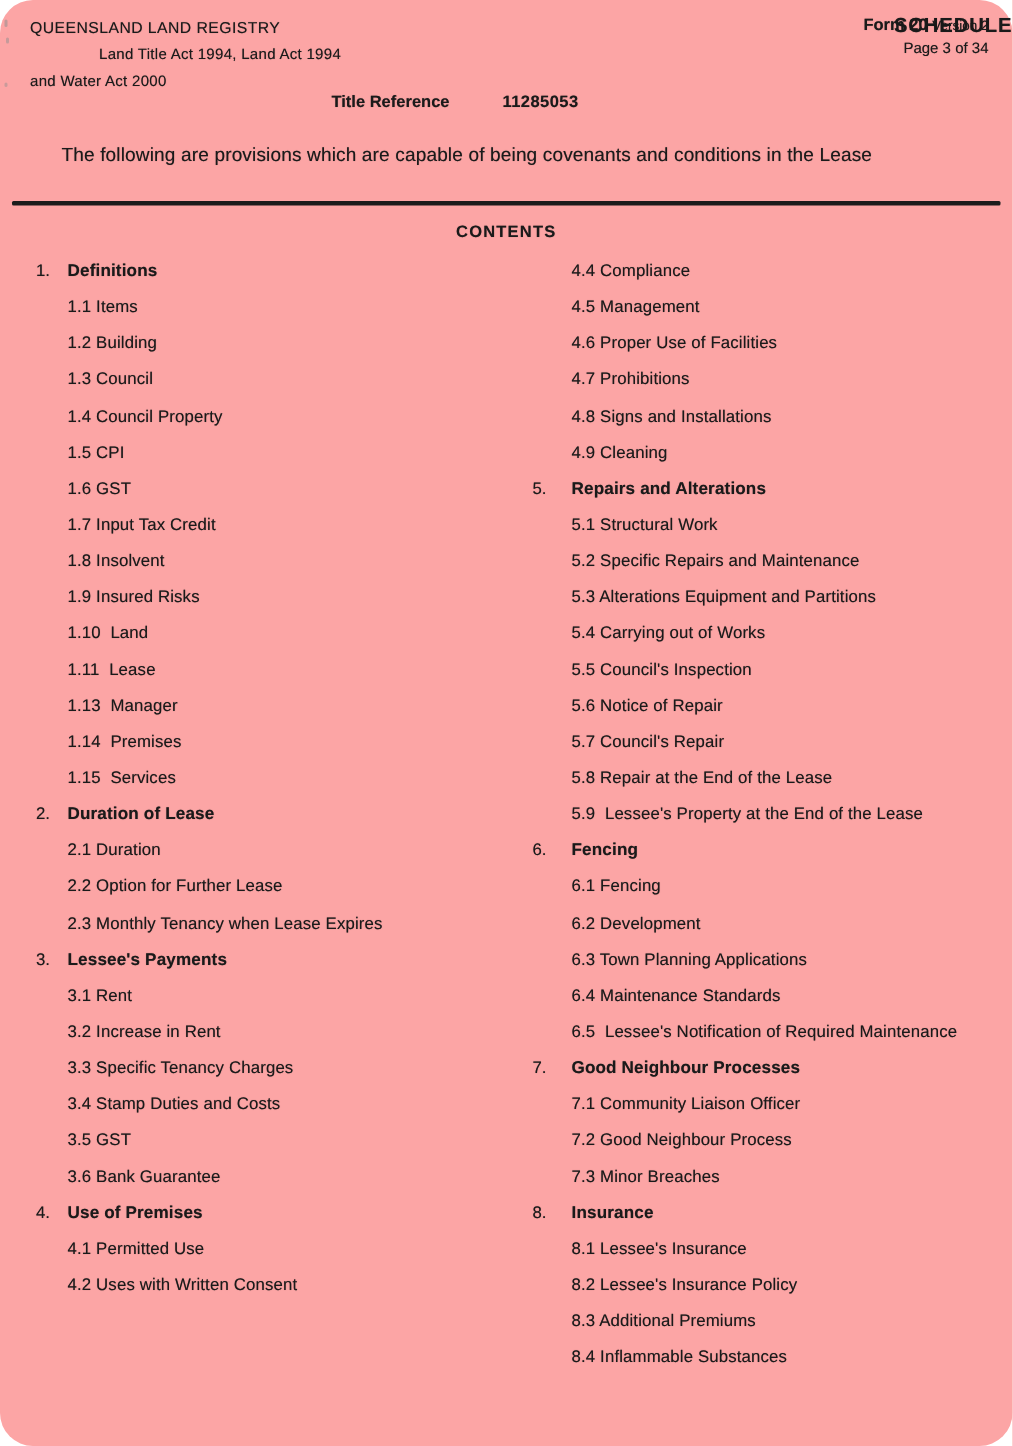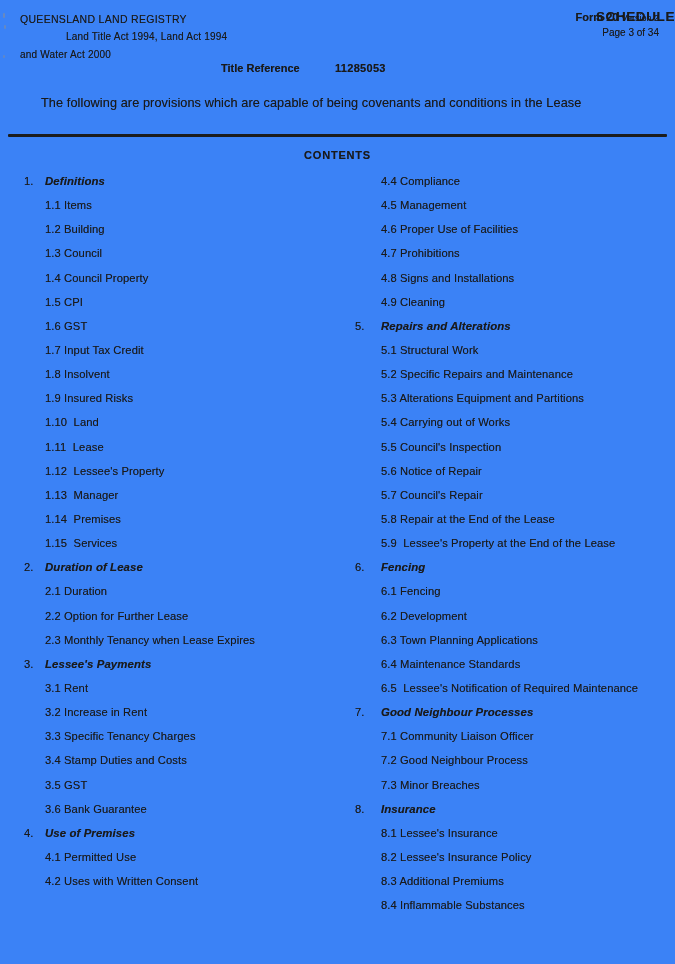--- a/index.html
+++ b/index.html
@@ -6,21 +6,22 @@
   body{
     width:675px;height:964px;
     background:#ffffff;
     font-family:"Liberation Sans","DejaVu Sans",sans-serif;
     color:#161616;
     position:relative;
     overflow:hidden;
   }
   .page{
     position:absolute;inset:0;
-    background:#3b82f6;
+    background:#fca5a5;
+    border-radius:22px;
   }
   .txt{position:absolute;white-space:pre;}
   
   .ink{color:#1a1a1a;text-shadow:0 0 .5px rgba(25,25,25,.55);}
 
   .registry{left:20px;top:13px;font-size:10.5px;letter-spacing:.3px;}
   .acts1{left:20px;top:31px;font-size:10px;letter-spacing:.2px;padding-left:46px;}
   .acts2{left:20px;top:49px;font-size:10px;letter-spacing:.2px;}
 
   .schedule{left:0;right:0;top:9px;text-align:right;font-size:13.5px;font-weight:700;letter-spacing:.6px;}
@@ -40,21 +41,21 @@
   .contents-heading{left:0;right:0;top:149px;text-align:center;font-size:11px;font-weight:700;letter-spacing:.8px;}
 
   .col{position:absolute;top:169px;}
   .col-left{left:24px;width:320px;}
   .col-right{left:355px;width:318px;}
   .row{height:24.15px;display:flex;align-items:center;}
   .num{flex:none;font-size:11.2px;}
   .col-left .num{width:21px;}
   .col-right .num{width:26px;}
   .lbl{font-size:11.2px;white-space:pre;letter-spacing:.1px;}
-  .row.section .lbl{font-weight:700;font-size:11.4px;font-style:italic;}
+  .row.section .lbl{font-weight:700;font-size:11.4px;}
 
   
   .speck{position:absolute;background:#8f8f8f;border-radius:1px;}
   .speck1{left:3px;top:13px;width:2px;height:5px;opacity:.55;}
   .speck2{left:4px;top:25px;width:2px;height:4px;opacity:.5;}
   .speck3{left:3px;top:55px;width:2px;height:3px;opacity:.45;}
 </style>
 </head>
 <body>
 
@@ -127,24 +128,20 @@
       <div class="row">
         <span class="num ink"></span>
         <span class="lbl ink">1.10  Land</span>
       </div>
       <div class="row">
         <span class="num ink"></span>
         <span class="lbl ink">1.11  Lease</span>
       </div>
       <div class="row">
         <span class="num ink"></span>
-        <span class="lbl ink">1.12  Lessee's Property</span>
-      </div>
-      <div class="row">
-        <span class="num ink"></span>
         <span class="lbl ink">1.13  Manager</span>
       </div>
       <div class="row">
         <span class="num ink"></span>
         <span class="lbl ink">1.14  Premises</span>
       </div>
       <div class="row">
         <span class="num ink"></span>
         <span class="lbl ink">1.15  Services</span>
       </div>

